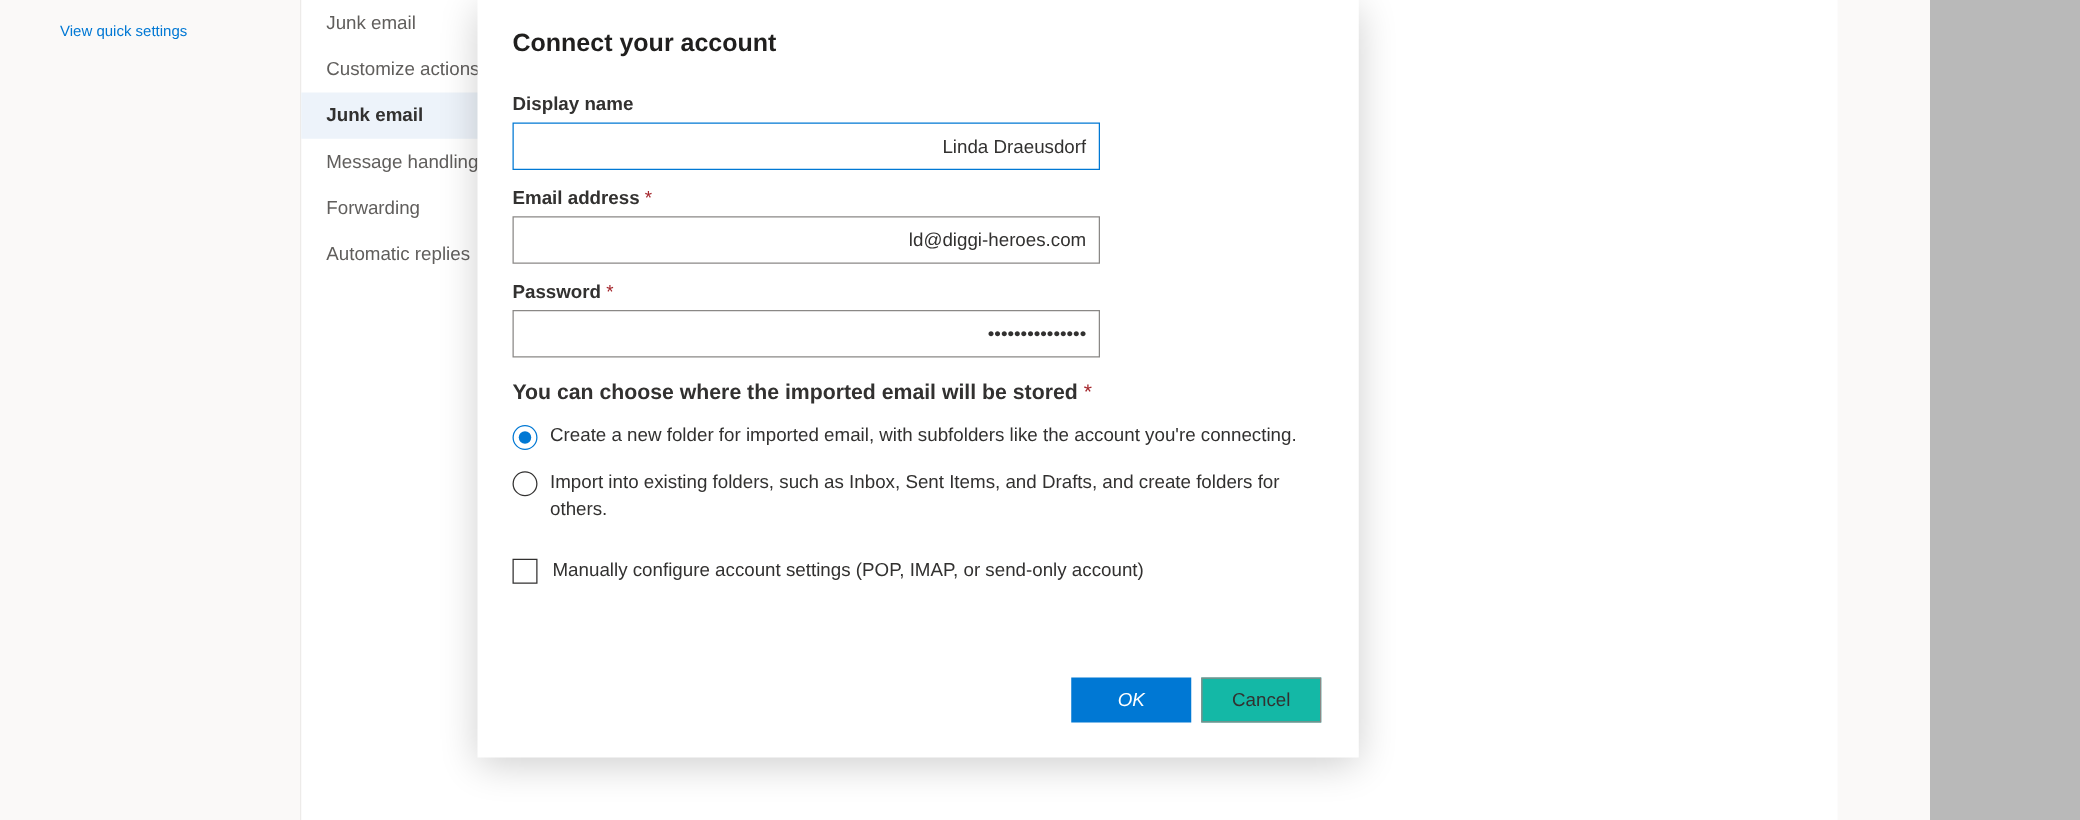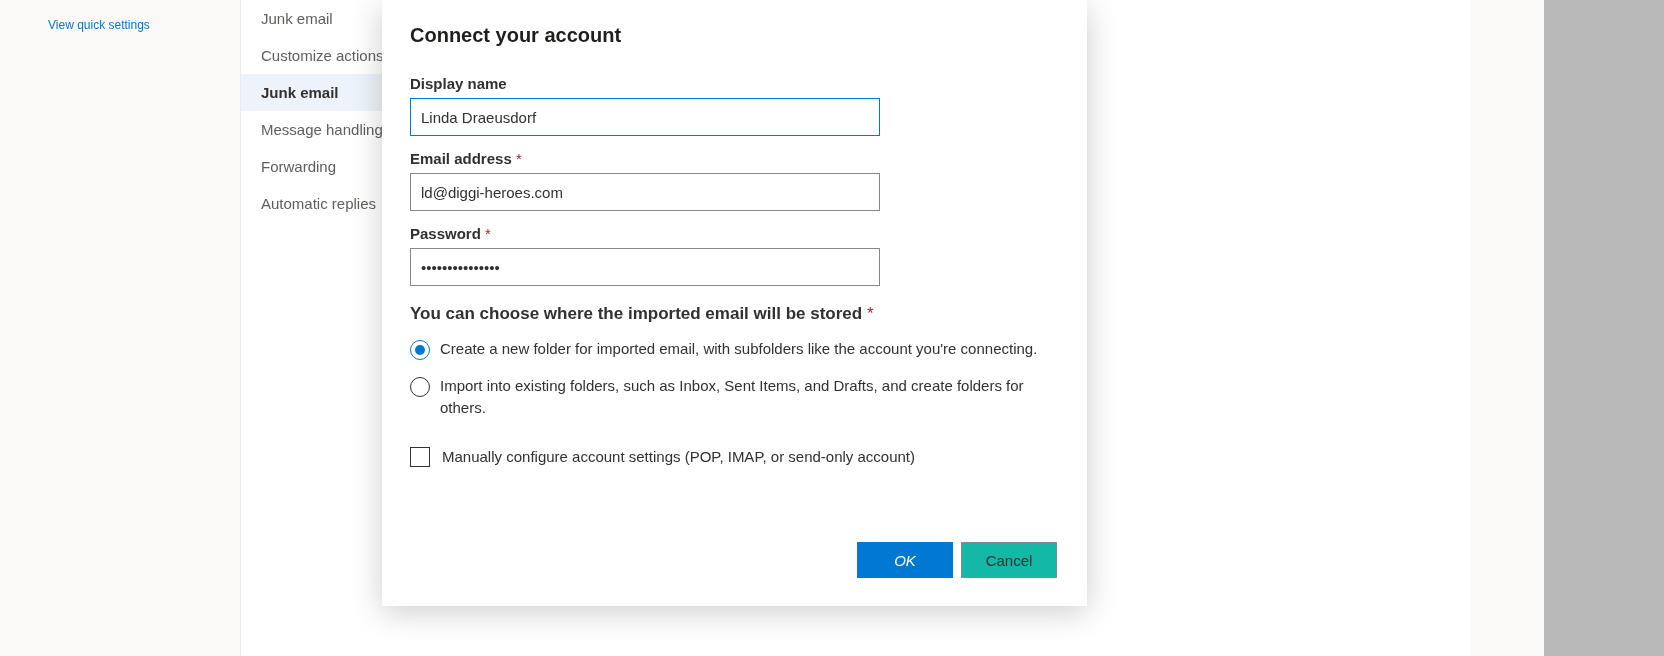--- a/index.html
+++ b/index.html
@@ -85,20 +85,21 @@
   .asterisk { color: #a4262c; font-weight: 400; }
   .text-input {
     width: 470px;
     height: 38px;
     border: 1px solid #8a8886;
     padding: 0 10px;
     font-size: 15px;
     font-family: inherit;
     color: #323130;
     outline: none;
+    text-align: right;
   }
   .text-input.focused {
     border: 1px solid #0078d4;
   }
   .section-label {
     font-size: 17px;
     font-weight: 600;
     color: #323130;
     margin-top: 18px;
     margin-bottom: 14px;

